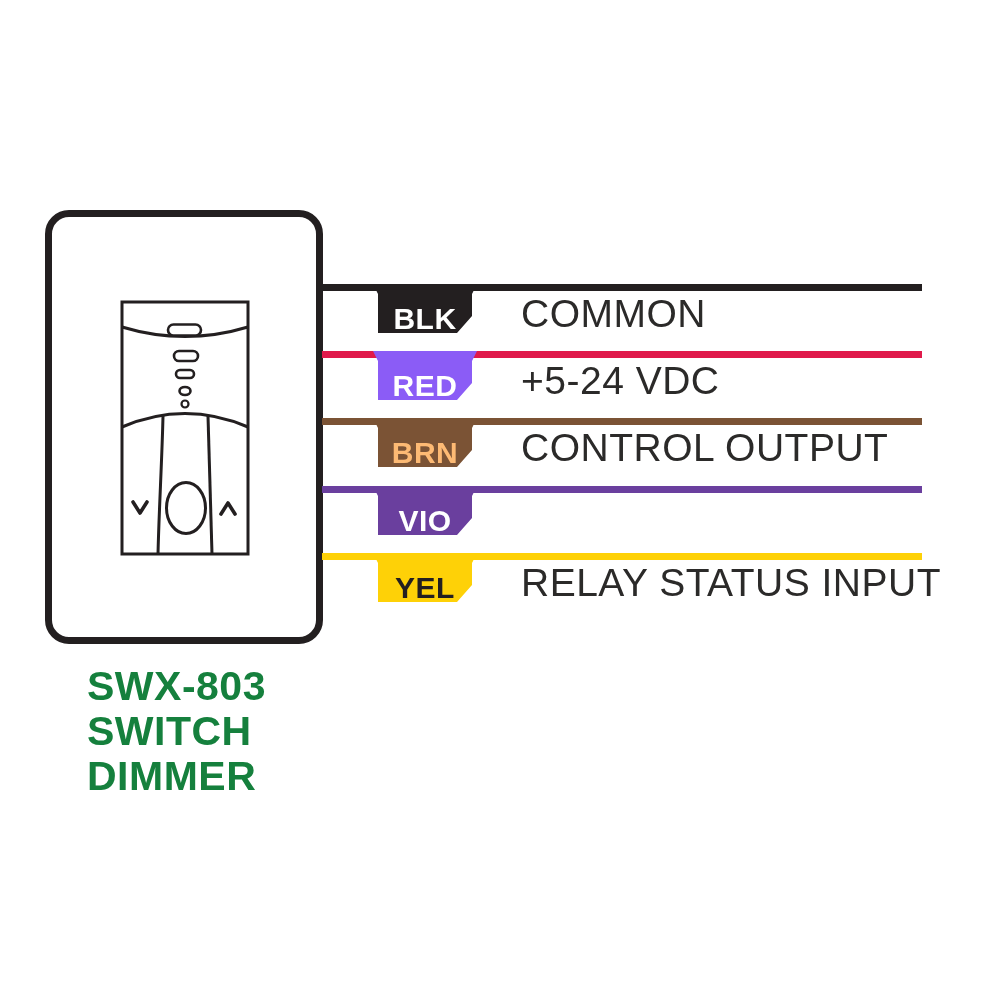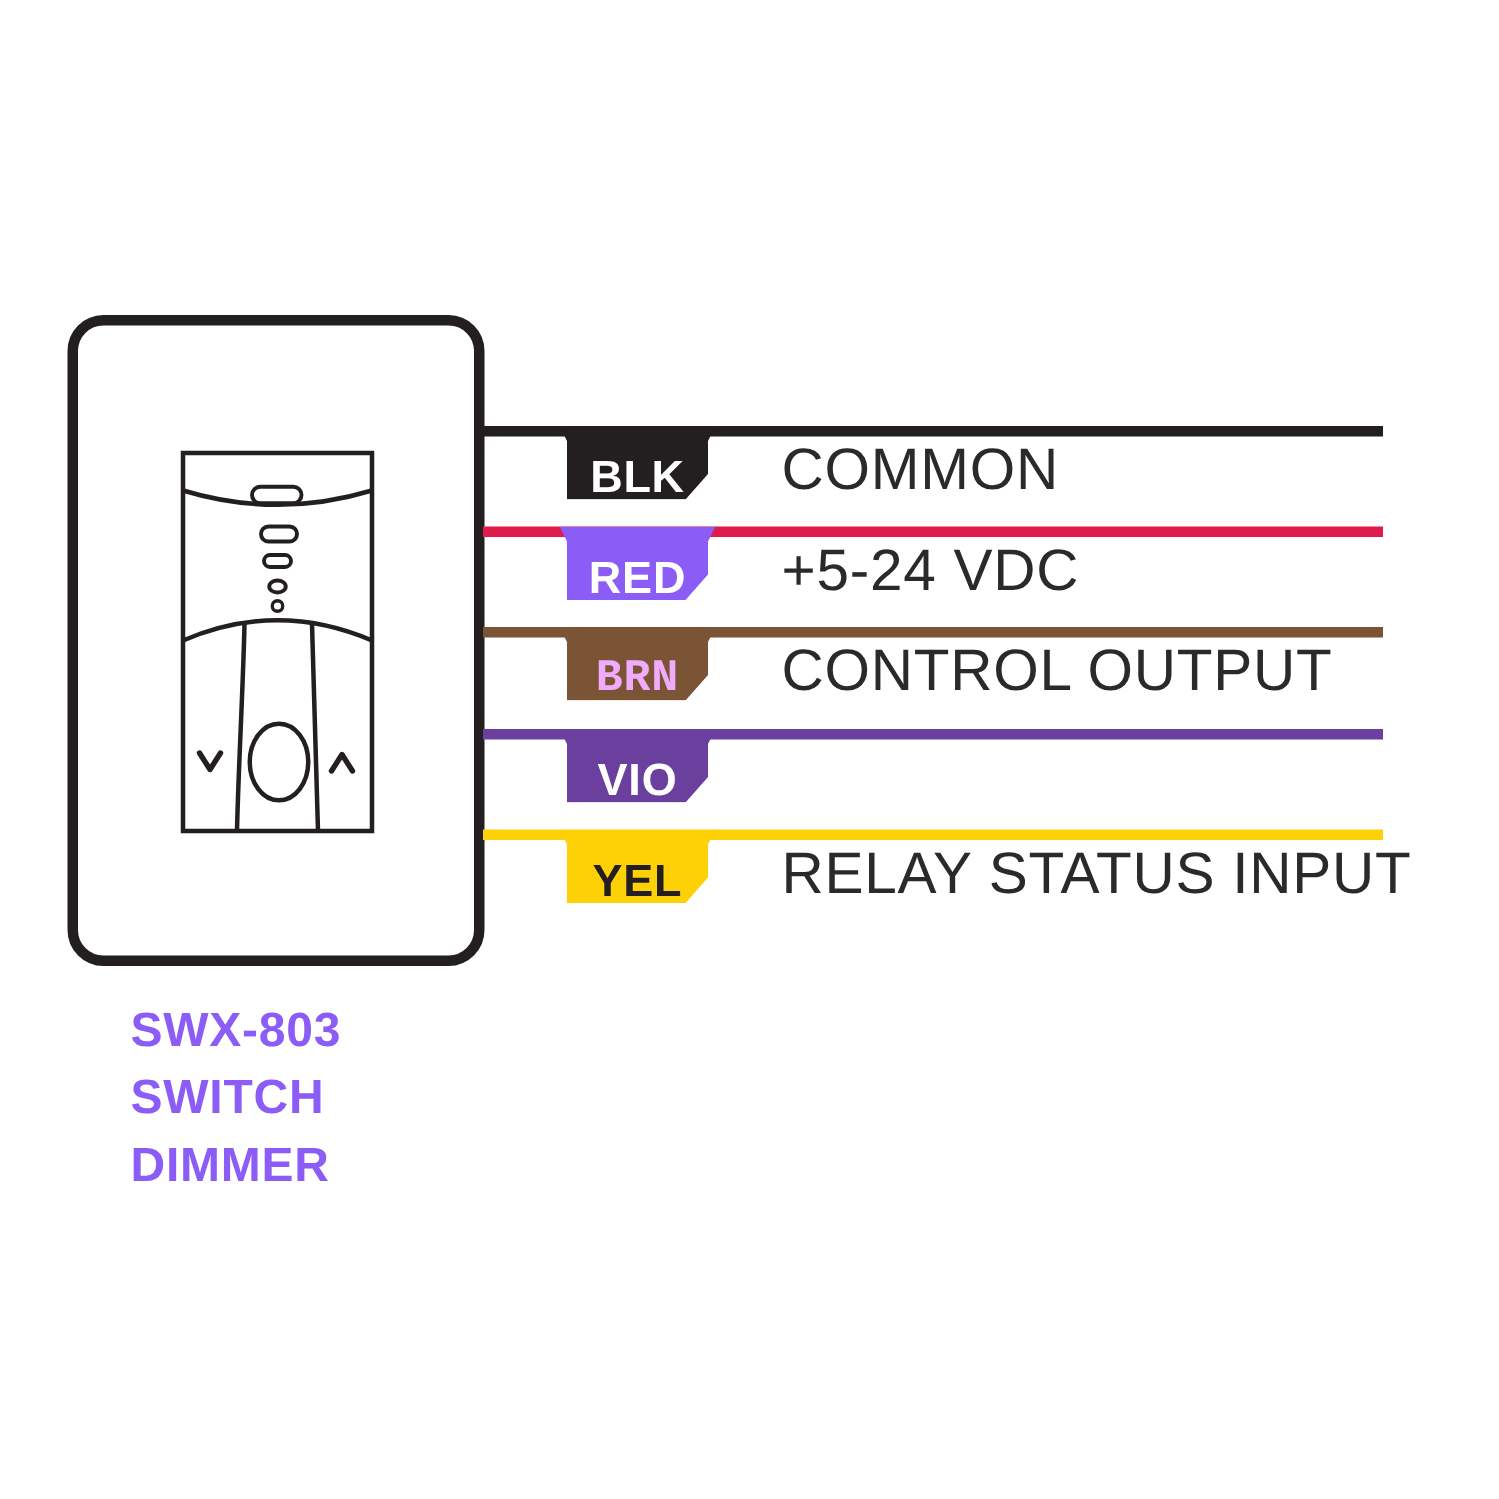--- a/index.html
+++ b/index.html
@@ -34,22 +34,22 @@
     position: absolute;
     left: 0;
     top: 0;
     pointer-events: none;
   }
   
   .device-title {
     position: absolute;
     left: 87px;
     top: 664px;
-    color: #8b5cf6;
-    font-size: 32px;
+    color: #15803d;
+    font-size: 41px;
     font-weight: 700;
     line-height: 45px;
     letter-spacing: 0.5px;
   }
   
   .wire-row {
     position: absolute;
     left: 322px;
     width: 620px;
     height: 56px;
@@ -145,21 +145,21 @@
   <div class="wire-row" style="top:351px">
     <div class="wire-line" style="background: rgb(224, 26, 75);"></div>
     <div class="wire-tag" style="background: #8b5cf6; color: rgb(255, 255, 255);">
       <span>RED</span>
     </div>
     <div class="wire-label">+5-24 VDC</div>
   </div>
 
   <div class="wire-row" style="top:418px">
     <div class="wire-line" style="background: rgb(123, 83, 53);"></div>
-    <div class="wire-tag" style="background: rgb(123, 83, 53); color: #f0abfc; font-family: Liberation Mono, monospace;">
+    <div class="wire-tag" style="background: rgb(123, 83, 53); color: #fdba74;">
       <span>BRN</span>
     </div>
     <div class="wire-label">CONTROL OUTPUT</div>
   </div>
 
   <div class="wire-row" style="top:486px">
     <div class="wire-line" style="background: rgb(106, 63, 158);"></div>
     <div class="wire-tag" style="background: rgb(106, 63, 158); color: rgb(255, 255, 255);">
       <span>VIO</span>
     </div>

